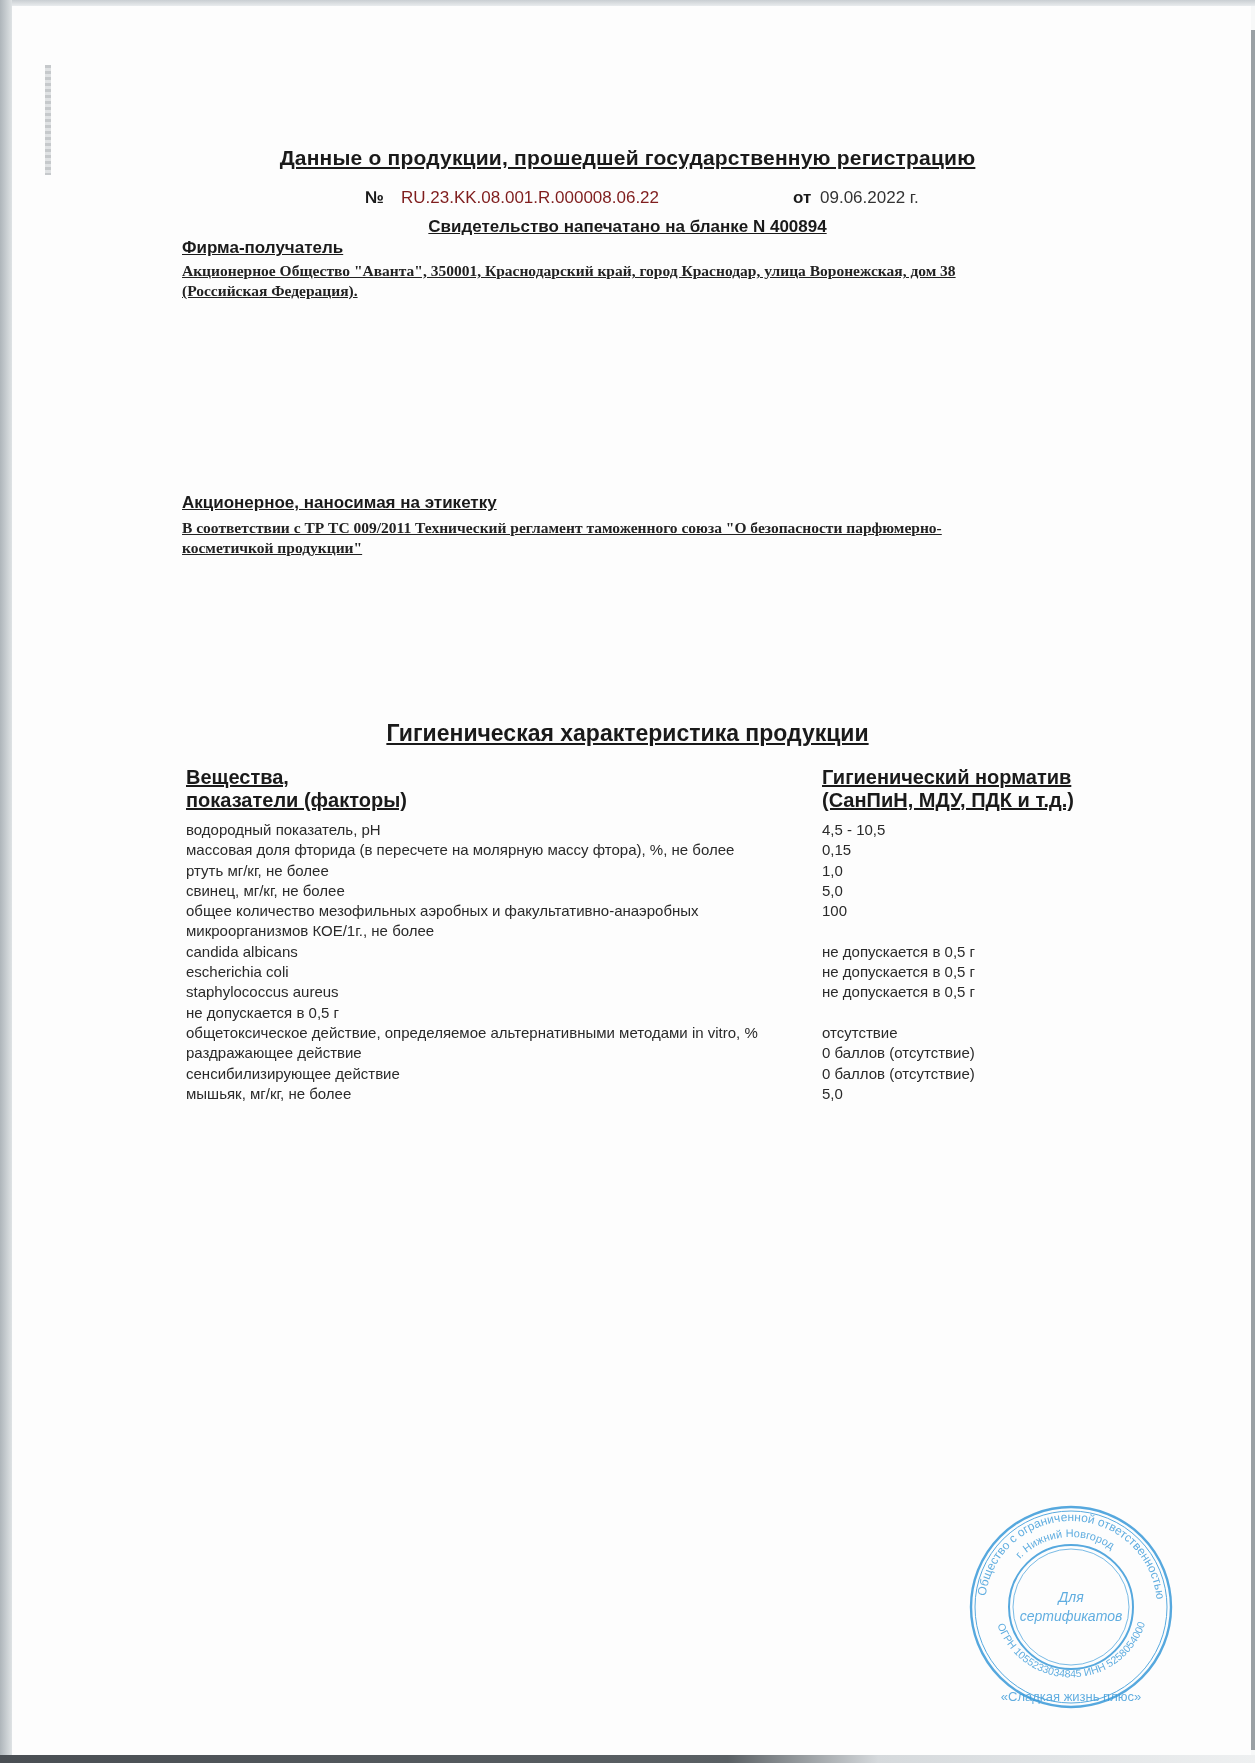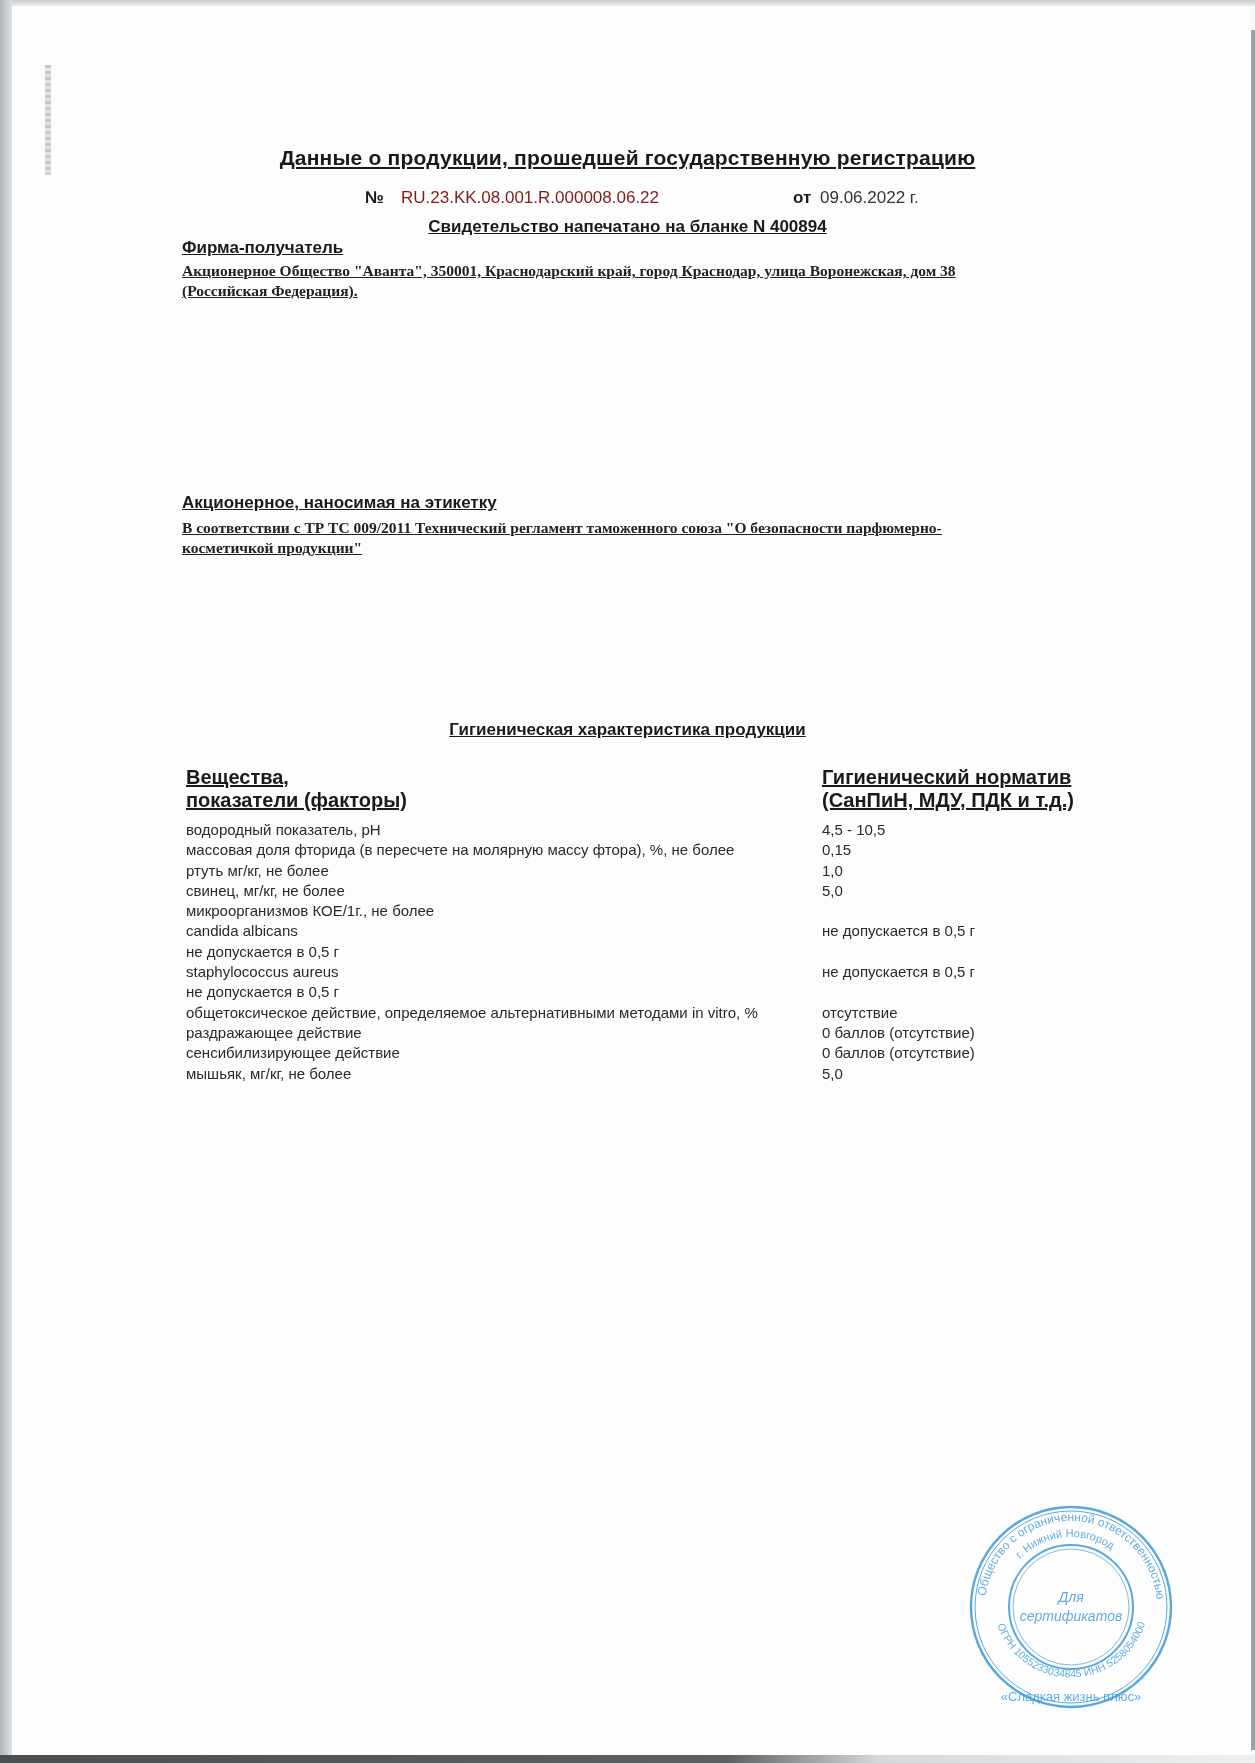--- a/index.html
+++ b/index.html
@@ -21,21 +21,21 @@
   .numline { top: 188px; left: 0; width: 1255px; font-size: 17px; }
   .numline .no-sign { position: absolute; left: 365px; font-weight: bold; }
   .numline .reg { position: absolute; left: 401px; color: #7f1d1d; }
   .numline .ot { position: absolute; left: 793px; font-weight: bold; }
   .numline .date { position: absolute; left: 820px; color: #333; }
   .blank { top: 217px; left: 0; width: 1255px; text-align: center; font-size: 17px; font-weight: bold; }
 
   .section-h { left: 182px; font-size: 17px; font-weight: bold; }
   .serif { font-family: "Liberation Serif", serif; font-weight: bold; font-size: 15.5px; left: 182px; line-height: 20px; color: #222; }
 
-  .hyg-title { top: 720px; left: 0; width: 1255px; text-align: center; font-size: 17px; font-weight: bold; }
+  .hyg-title { top: 720px; left: 0; width: 1255px; text-align: center; font-size: 23px; font-weight: bold; }
   .col-h { font-size: 20px; font-weight: bold; line-height: 23px; margin-top: 13px; }
   .col-h.left { left: 186px; top: 753px; }
   .col-h.right { left: 822px; top: 753px; }
 
   .rows { position: absolute; left: 186px; top: 820px; width: 920px; font-size: 15px; color: #2a2a2a; }
   .row { display: flex; line-height: 20.3px; }
   .row .name { width: 636px; }
   .row .val { flex: 1; }
 
   .stamp { position: absolute; left: 965px; top: 1505px; width: 212px; height: 205px; }
@@ -91,28 +91,33 @@
     </div>
   <div class="row">
       <span class="name">ртуть мг/кг, не более</span>
       <span class="val">1,0</span>
     </div>
   <div class="row">
       <span class="name">свинец, мг/кг, не более</span>
       <span class="val">5,0</span>
     </div>
   <div class="row">
+      <span class="name">общее количество мезофильных аэробных и факультативно-анаэробных</span>
+      <span class="val">100</span>
+    </div>
+  <div class="row">
       <span class="name">микроорганизмов КОЕ/1г., не более</span>
       <span class="val"></span>
     </div>
   <div class="row">
       <span class="name">candida albicans</span>
       <span class="val">не допускается в 0,5 г</span>
     </div>
   <div class="row">
+      <span class="name">escherichia coli</span>
       <span class="val">не допускается в 0,5 г</span>
     </div>
   <div class="row">
       <span class="name">staphylococcus aureus</span>
       <span class="val">не допускается в 0,5 г</span>
     </div>
   <div class="row">
       <span class="val">не допускается в 0,5 г</span>
     </div>
   <div class="row">

